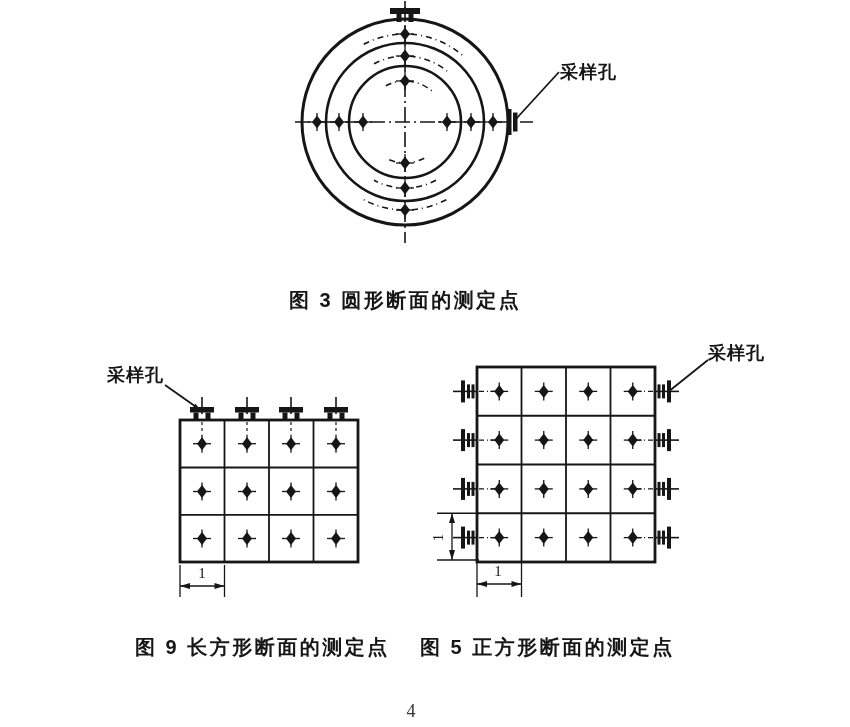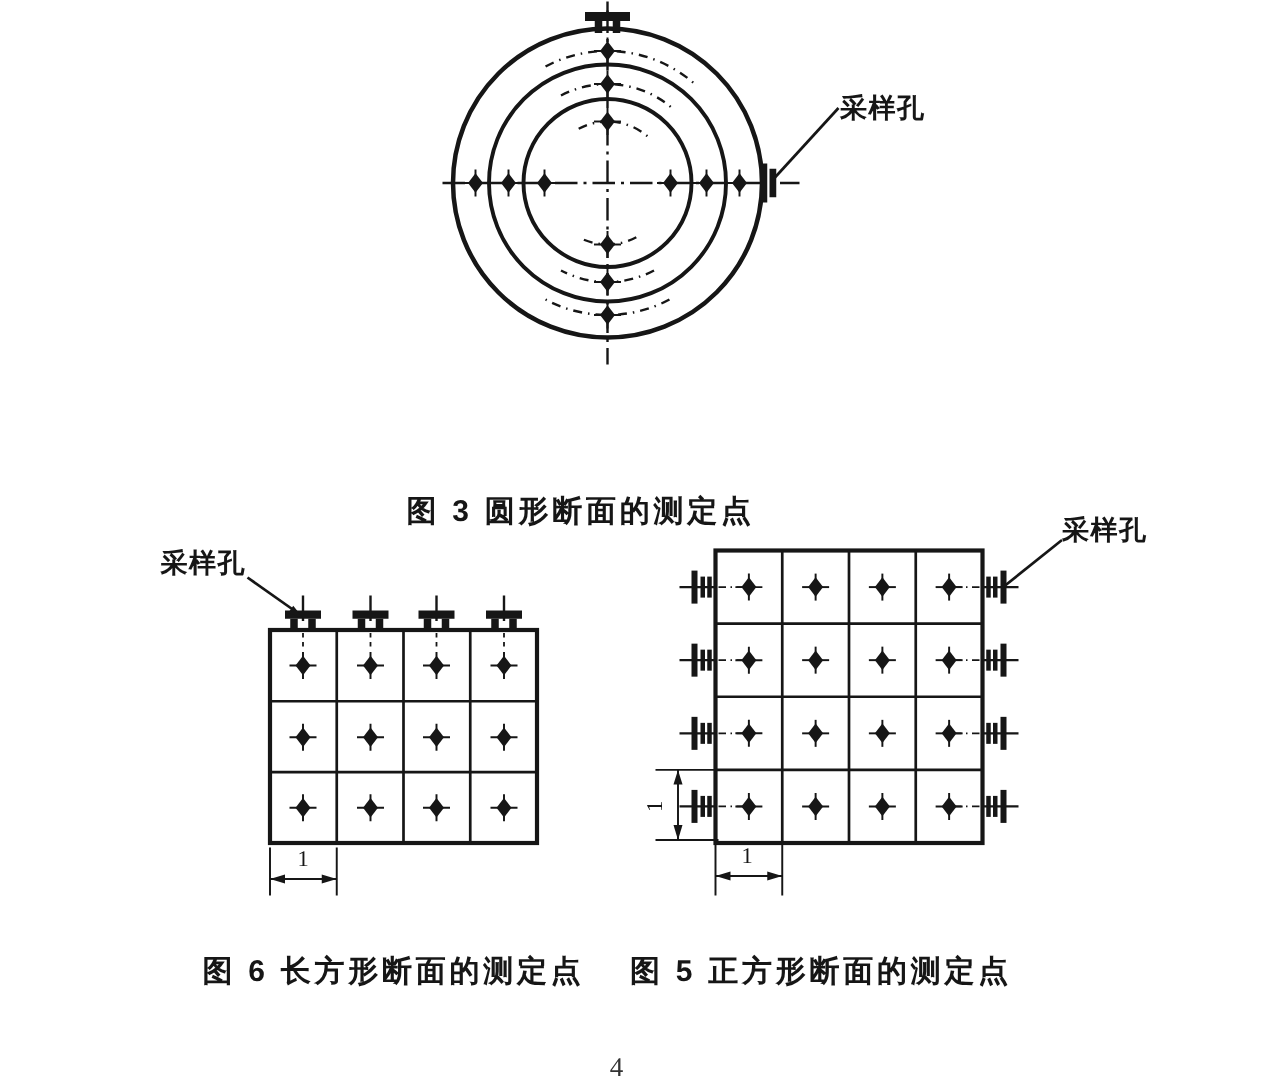--- a/index.html
+++ b/index.html
@@ -89,21 +89,21 @@
     <g>
       <rect x="227" y="109" width="4.5" height="26" fill="#161616"></rect>
       <rect x="233" y="112.5" width="4.5" height="19" fill="#161616"></rect>
     </g>
 
     <line x1="236" y1="119" x2="279" y2="72" stroke="#161616" stroke-width="1.8"></line>
   </svg>
 
   <div class="abs port-label" style="left:560px;top:60px;">采样孔</div>
 
-  <div class="abs caption" style="left:271px;top:287px;margin-top:40px;">图 3  圆形断面的测定点</div>
+  <div class="abs caption" style="left:289px;top:287px;">图 3  圆形断面的测定点</div>
 
   <svg class="abs" style="left:100px;top:355px;" width="300" height="250" viewBox="0 0 300 250">
     <g>
       <rect x="80" y="65" width="178" height="142" class="ink" stroke-width="2.8"></rect>
       <line x1="124.5" y1="65" x2="124.5" y2="207" class="ink" stroke-width="1.8"></line>
       <line x1="169" y1="65" x2="169" y2="207" class="ink" stroke-width="1.8"></line>
       <line x1="213.5" y1="65" x2="213.5" y2="207" class="ink" stroke-width="1.8"></line>
       <line x1="80" y1="112.5" x2="258" y2="112.5" class="ink" stroke-width="1.8"></line>
       <line x1="80" y1="159.8" x2="258" y2="159.8" class="ink" stroke-width="1.8"></line>
     </g>
@@ -141,21 +141,21 @@
       <line x1="80" y1="231" x2="124.5" y2="231"></line>
       <polygon points="80,231 90,228 90,234" fill="#161616" stroke="none"></polygon>
       <polygon points="124.5,231 114.5,228 114.5,234" fill="#161616" stroke="none"></polygon>
     </g>
   </svg>
 
   <div class="abs port-label" style="left:107px;top:363px;">采样孔</div>
 
   <div class="abs dim-label" style="left:190px;top:565px;width:24px;">1</div>
 
-  <div class="abs caption" style="left:135px;top:634px;">图 6  长方形断面的测定点</div>
+  <div class="abs caption" style="left:135px;top:634px;">图 9  长方形断面的测定点</div>
 
   <svg class="abs" style="left:425px;top:335px;" width="365" height="270" viewBox="0 0 365 270">
     <g>
       <rect x="52" y="32" width="178" height="195" class="ink" stroke-width="2.8"></rect>
       <line x1="96.5" y1="32" x2="96.5" y2="227" class="ink" stroke-width="1.8"></line>
       <line x1="141" y1="32" x2="141" y2="227" class="ink" stroke-width="1.8"></line>
       <line x1="185.5" y1="32" x2="185.5" y2="227" class="ink" stroke-width="1.8"></line>
       <line x1="52" y1="80.75" x2="230" y2="80.75" class="ink" stroke-width="1.8"></line>
       <line x1="52" y1="129.5" x2="230" y2="129.5" class="ink" stroke-width="1.8"></line>
       <line x1="52" y1="178.25" x2="230" y2="178.25" class="ink" stroke-width="1.8"></line>

